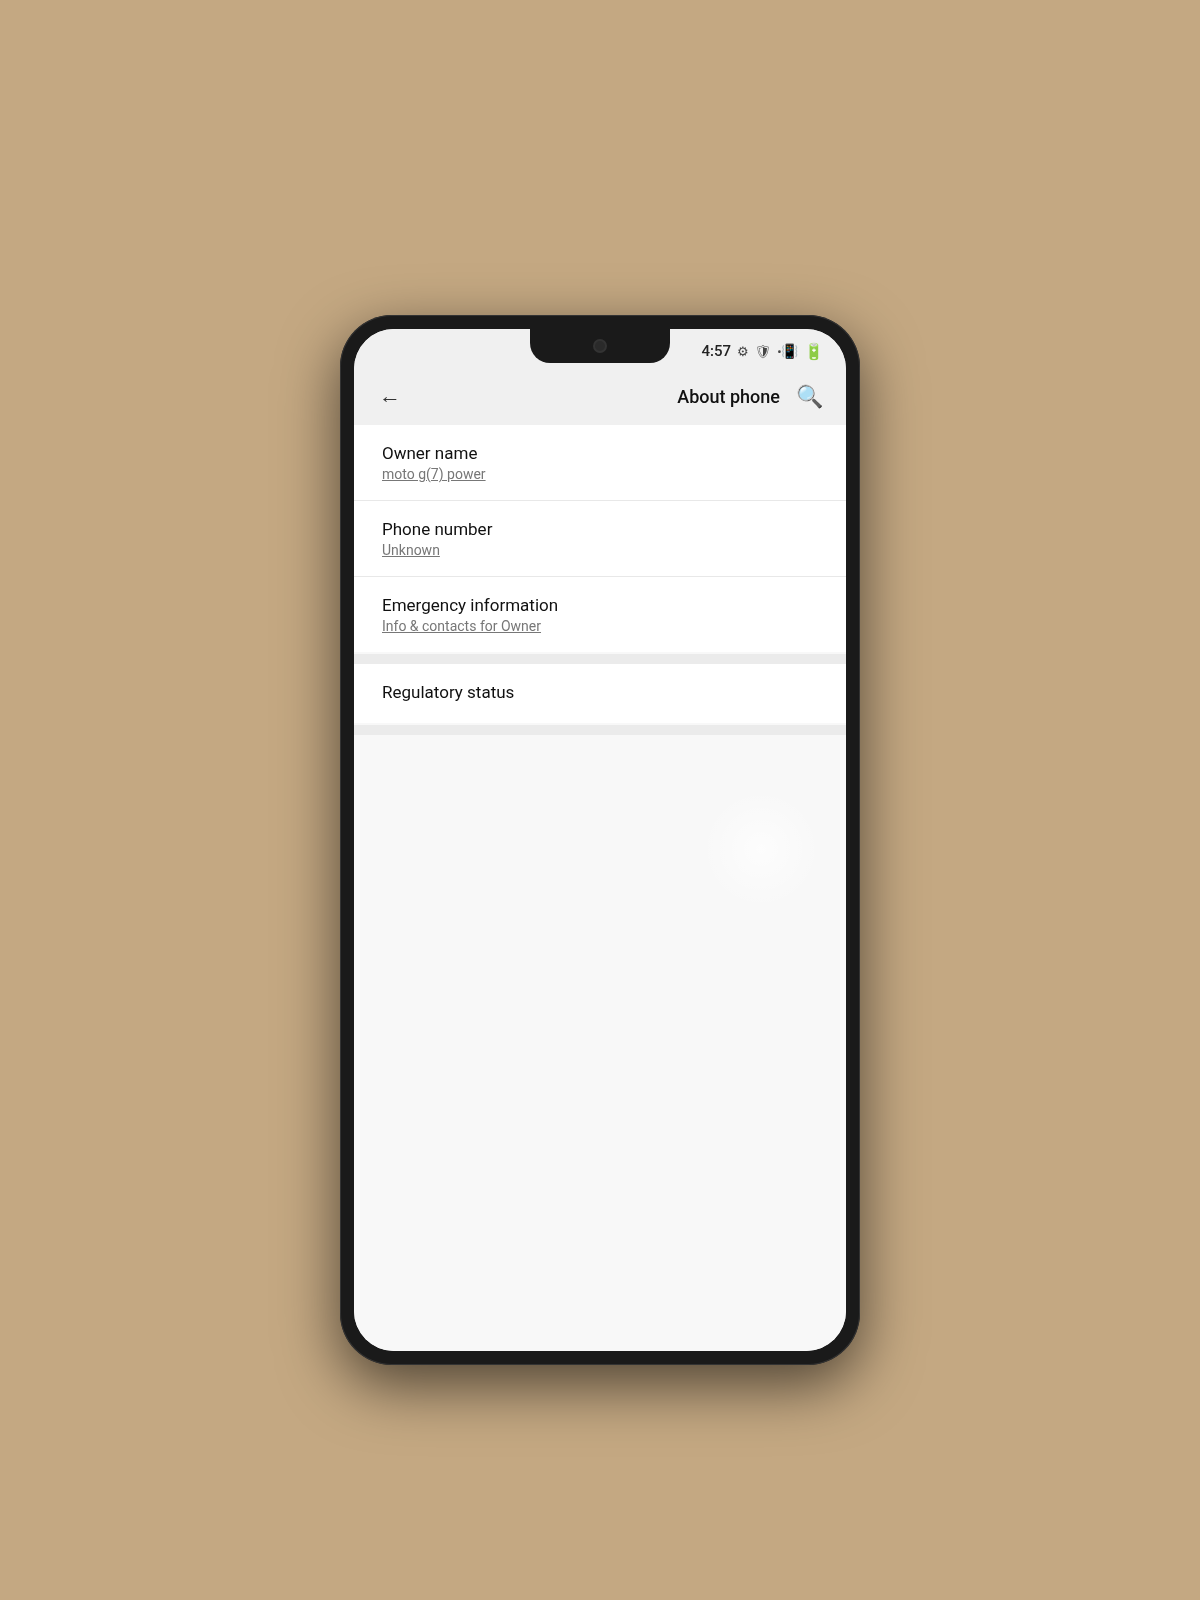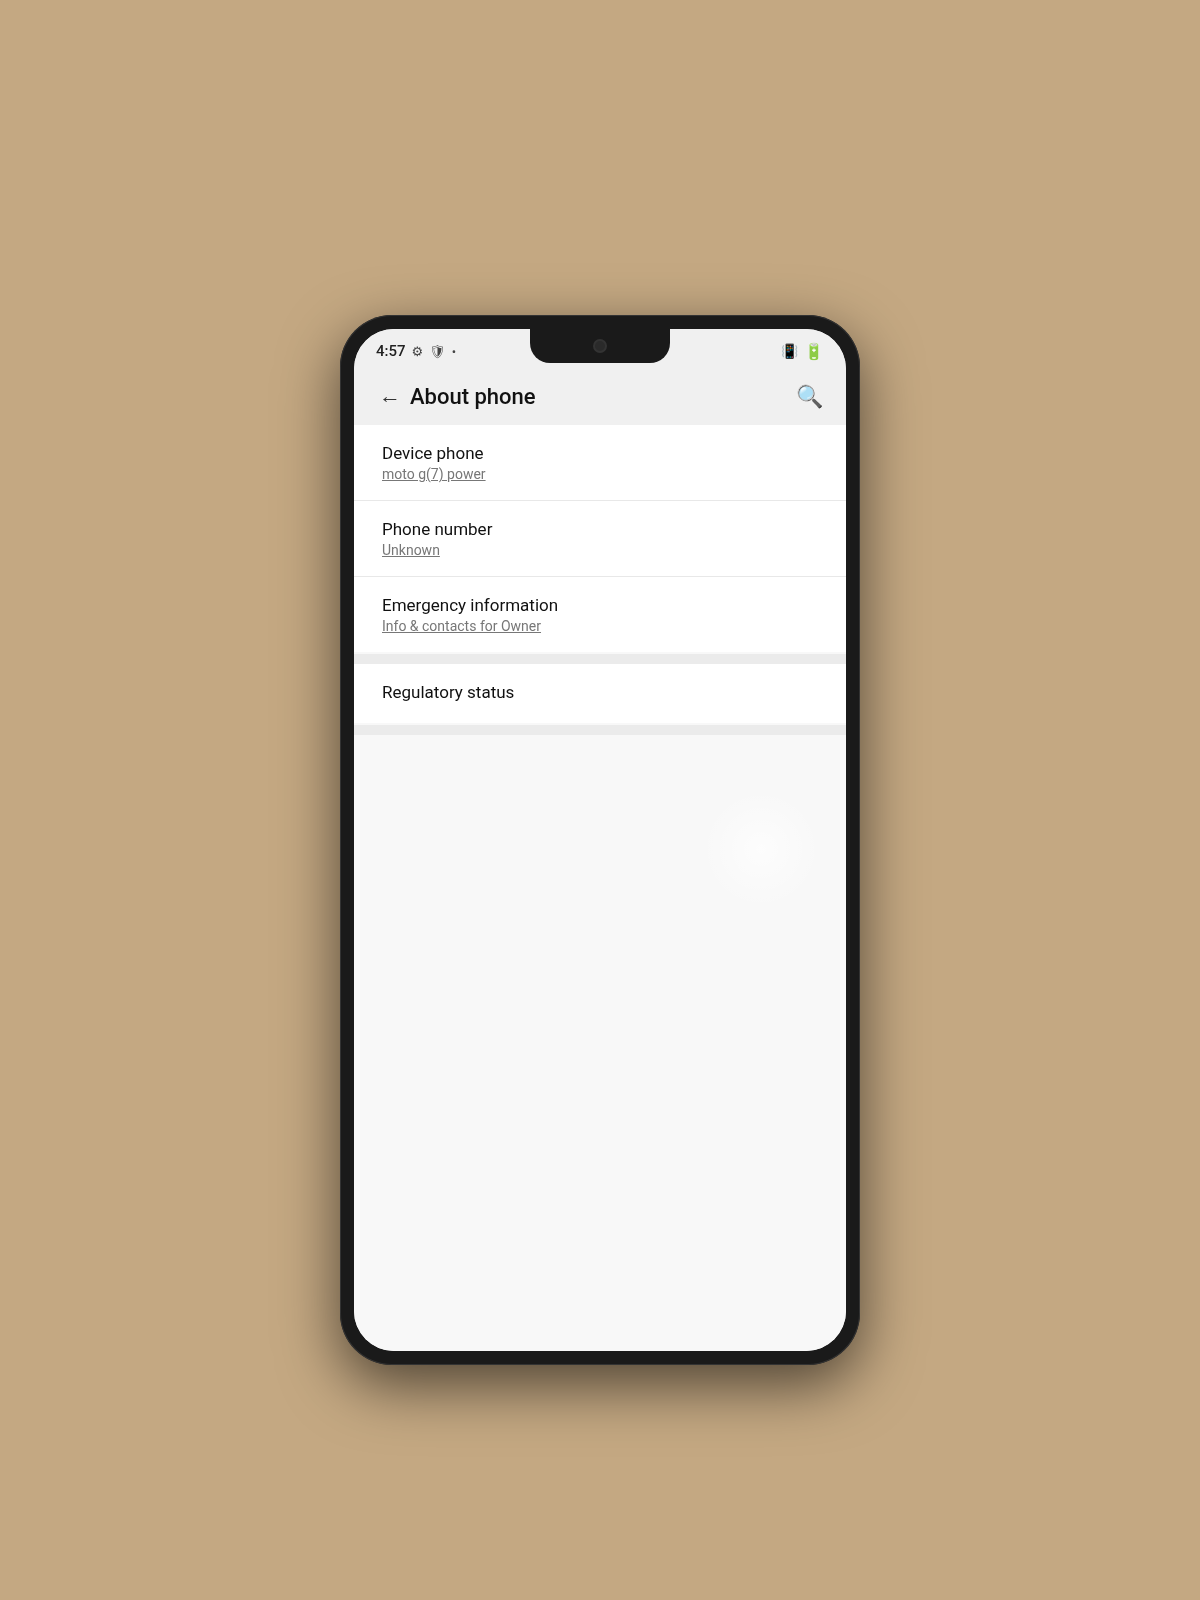--- a/index.html
+++ b/index.html
@@ -59,21 +59,21 @@
       left: 50%;
       transform: translate(-50%, -50%);
       border: 2px solid #333;
     }
 
     
     .status-bar {
       height: 38px;
       display: flex;
       align-items: center;
-      justify-content: space-between;
+      justify-content: flex-end;
       padding: 0 22px;
       padding-top: 6px;
       background: #f0f0f0;
       position: relative;
       z-index: 5;
     }
 
     .status-left {
       display: flex;
       align-items: center;
@@ -125,24 +125,24 @@
       cursor: pointer;
     }
 
     .back-arrow {
       font-size: 22px;
       color: #333;
     }
 
     .page-title {
       flex: 1;
-      font-size: 22px;
+      font-size: 18px;
       font-weight: 500;
       color: #111;
-      text-align: left;
+      text-align: right;
       margin-right: 10px;
     }
 
     .search-btn {
       width: 40px;
       height: 40px;
       display: flex;
       align-items: center;
       justify-content: center;
       cursor: pointer;
@@ -236,21 +236,21 @@
       <span class="page-title">About phone</span>
       <div class="search-btn">
         <span class="search-icon">🔍</span>
       </div>
     </div>
 
     <div class="settings-content">
 
       <div class="section-group">
         <div class="settings-item">
-          <div class="item-title">Device phone</div>
+          <div class="item-title">Owner name</div>
           <div class="item-subtitle">moto g(7) power</div>
         </div>
         <div class="settings-item">
           <div class="item-title">Phone number</div>
           <div class="item-subtitle">Unknown</div>
         </div>
         <div class="settings-item">
           <div class="item-title">Emergency information</div>
           <div class="item-subtitle">Info &amp; contacts for Owner</div>
         </div>

